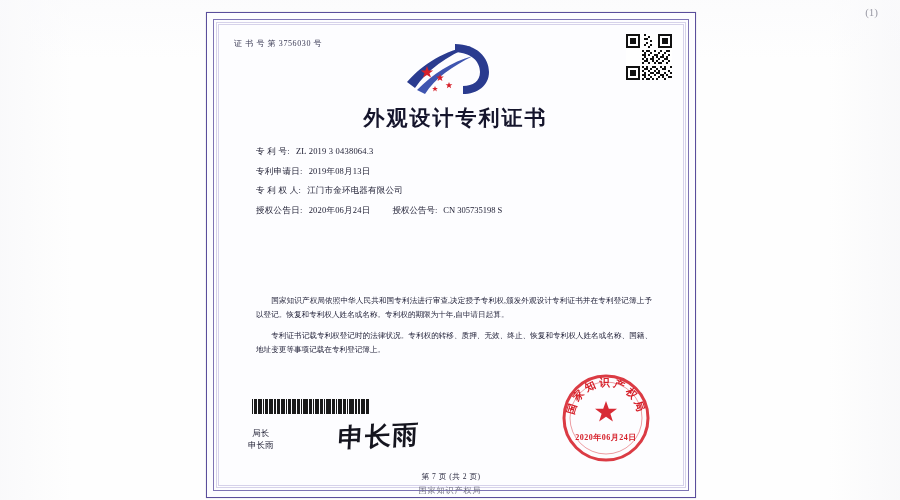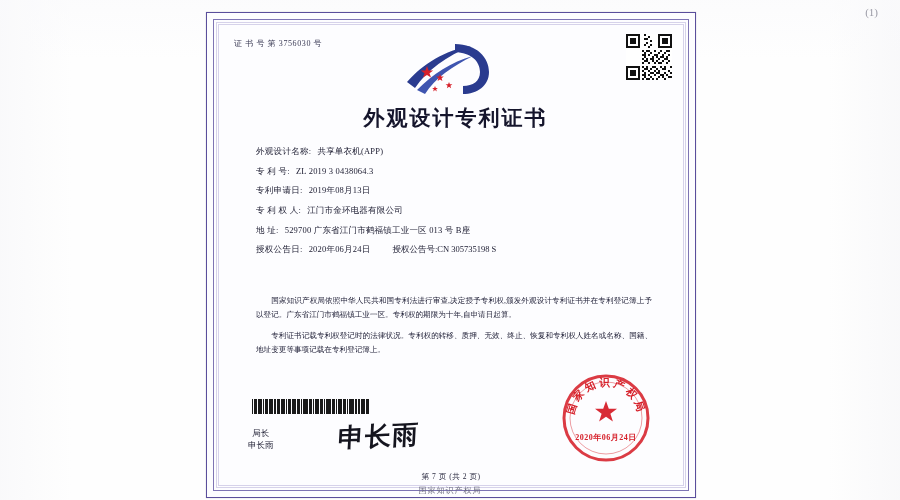--- a/index.html
+++ b/index.html
@@ -134,20 +134,21 @@
   .field-value {
     margin-left: 6px;
     letter-spacing: 0.2px;
   }
   .field-row.split { justify-content: flex-start; }
   .field-extra-label {
     margin-left: 22px;
     white-space: nowrap;
   }
   .field-extra-value {
+    margin-left: 6px;
   }
 
   .body-text {
     position: absolute;
     left: 50px;
     right: 44px;
     top: 282px;
     font-family: "Liberation Serif", serif;
     font-size: 7.6px;
     color: #23233a;
@@ -356,49 +357,41 @@
           <polygon points="56,44 56.9,46.3 59.4,46.3 57.4,47.8 58.1,50.2 56,48.7 53.9,50.2 54.6,47.8 52.6,46.3 55.1,46.3"></polygon>
           <polygon points="42,48 42.8,50 44.9,50 43.2,51.3 43.8,53.4 42,52.1 40.2,53.4 40.8,51.3 39.1,50 41.2,50"></polygon>
         </g>
       </svg>
     </div>
 
     <div class="cert-title">外观设计专利证书</div>
 
     <div class="fields">
       <div class="field-row">
-        <span class="field-label">外观设计名称:</span>
-        <span class="field-value">共享单衣机(APP)</span>
-      </div>
-      <div class="field-row">
         <span class="field-label">专  利  号:</span>
         <span class="field-value">ZL 2019 3 0438064.3</span>
       </div>
       <div class="field-row">
         <span class="field-label">专利申请日:</span>
         <span class="field-value">2019年08月13日</span>
       </div>
       <div class="field-row">
         <span class="field-label">专  利  权  人:</span>
         <span class="field-value">江门市金环电器有限公司</span>
       </div>
-      <div class="field-row">
-        <span class="field-label">地       址:</span>
-        <span class="field-value">529700 广东省江门市鹤福镇工业一区 013 号 B座</span>
-      </div>
       <div class="field-row split">
         <span class="field-label">授权公告日:</span>
         <span class="field-value">2020年06月24日</span>
         <span class="field-extra-label">授权公告号:</span>
         <span class="field-extra-value">CN 305735198 S</span>
       </div>
     </div>
 
     <div class="body-text">
-      <p>国家知识产权局依照中华人民共和国专利法进行审查,决定授予专利权,颁发外观设计专利证书并在专利登记簿上予以登记。广东省江门市鹤福镇工业一区。专利权的期限为十年,自申请日起算。</p>
+      <p>国家知识产权局依照中华人民共和国专利法进行审查,决定授予专利权,颁发外观设计专利证书并在专利登记簿上予以登记。恢复和专利权人姓名或名称。专利权的期限为十年,自申请日起算。</p>
       <p>专利证书记载专利权登记时的法律状况。专利权的转移、质押、无效、终止、恢复和专利权人姓名或名称、国籍、地址变更等事项记载在专利登记簿上。</p>
     </div>
 
     <div class="barcode">
       <i style="width:1px"></i>
         <i style="width:2px"></i>
         <i style="width:1px"></i>
         <i style="width:3px"></i>
       <i style="width:1px"></i>
         <i style="width:1px"></i>

